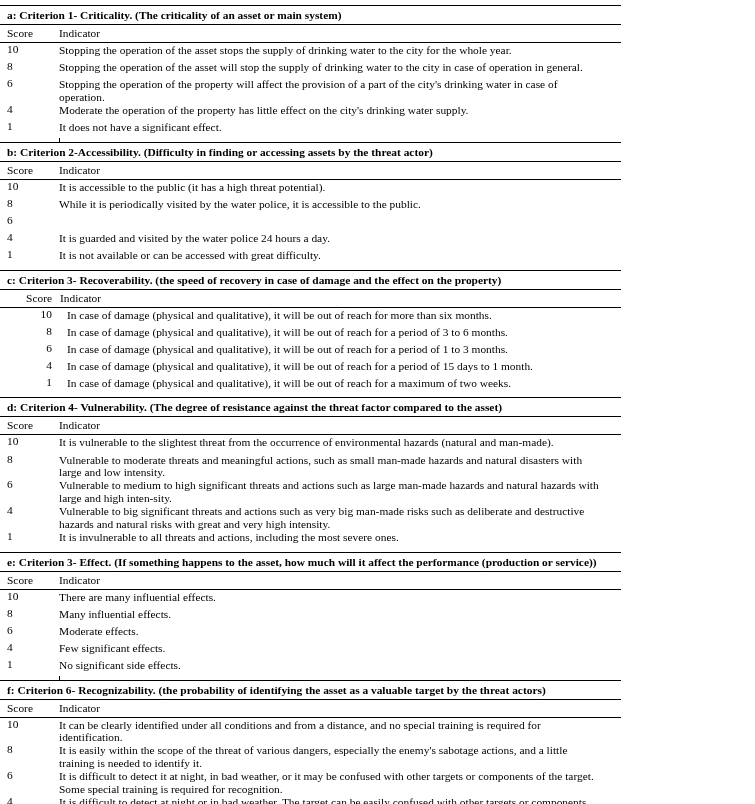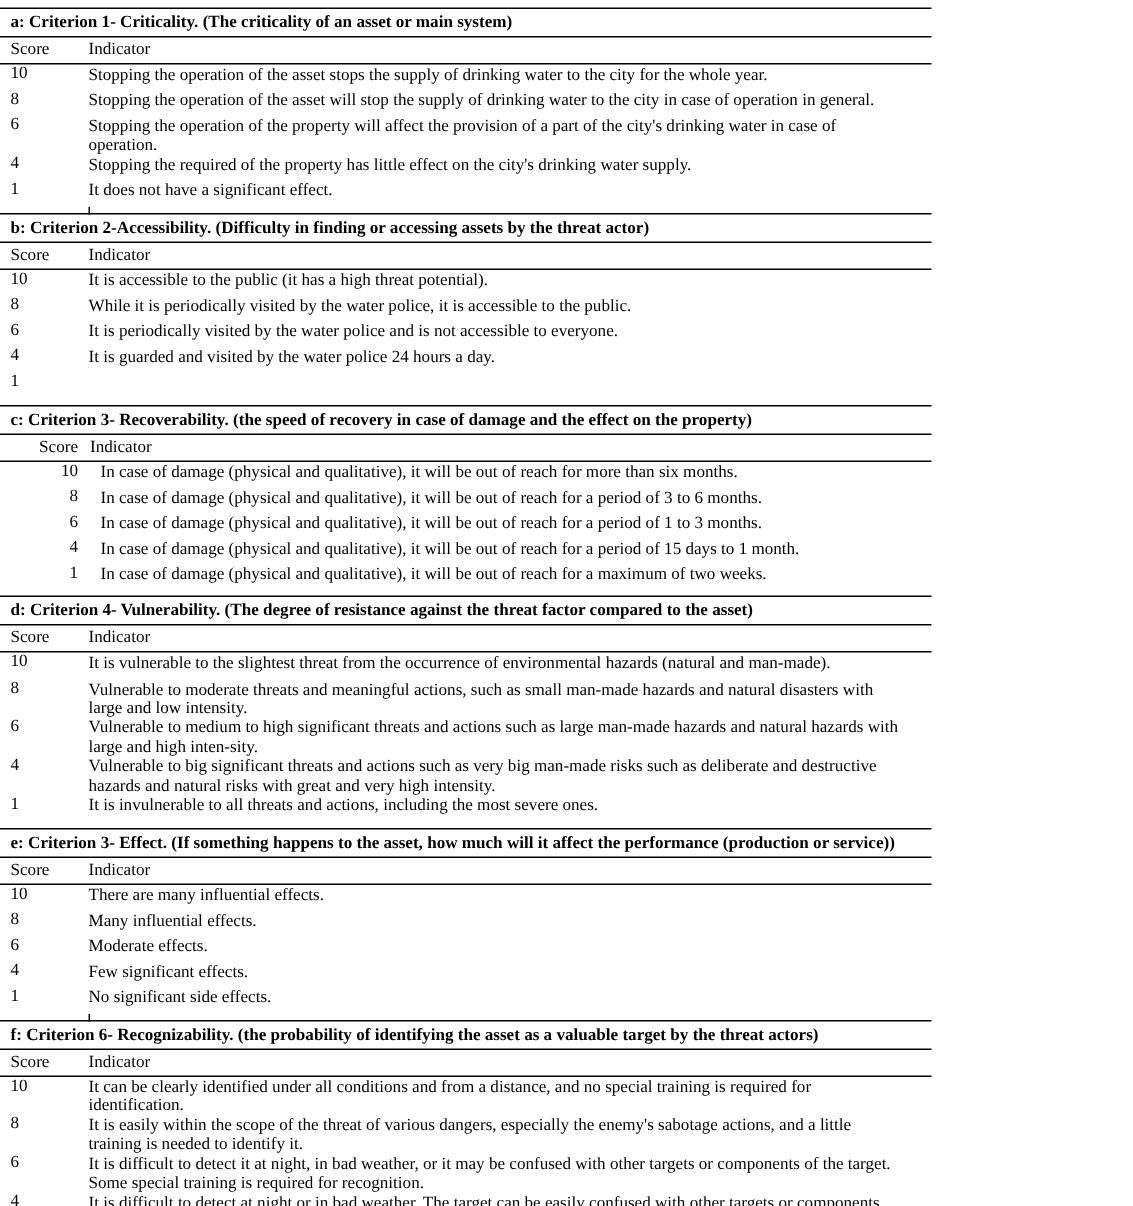--- a/index.html
+++ b/index.html
@@ -37,21 +37,21 @@
     <div class="row">
         <div class="score">8</div>
         <div class="ind">Stopping the operation of the asset will stop the supply of drinking water to the city in case of operation in general.</div>
       </div>
     <div class="row">
         <div class="score">6</div>
         <div class="ind">Stopping the operation of the property will affect the provision of a part of the city's drinking water in case of operation.</div>
       </div>
     <div class="row">
         <div class="score">4</div>
-        <div class="ind">Stopping the required of the property has little effect on the city's drinking water supply.</div>
+        <div class="ind">Moderate the operation of the property has little effect on the city's drinking water supply.</div>
       </div>
     <div class="row">
         <div class="score">1</div>
         <div class="ind">It does not have a significant effect.</div>
         <span class="stub"></span>
       </div>
   </div>
 
   <div class="section">
     <div class="sec-title">b: Criterion 2-Accessibility. (Difficulty in finding or accessing assets by the threat actor)</div>
@@ -62,28 +62,28 @@
     <div class="row">
         <div class="score">10</div>
         <div class="ind">It is accessible to the public (it has a high threat potential).</div>
       </div>
     <div class="row">
         <div class="score">8</div>
         <div class="ind">While it is periodically visited by the water police, it is accessible to the public.</div>
       </div>
     <div class="row">
         <div class="score">6</div>
-        <div class="ind">It is periodically visited by the water police and is not accessible to everyone.</div>
       </div>
     <div class="row">
         <div class="score">4</div>
         <div class="ind">It is guarded and visited by the water police 24 hours a day.</div>
       </div>
     <div class="row">
         <div class="score">1</div>
+        <div class="ind">It is not available or can be accessed with great difficulty.</div>
       </div>
   </div>
 
   <div class="section right-score">
     <div class="sec-title">c: Criterion 3- Recoverability. (the speed of recovery in case of damage and the effect on the property)</div>
     <div class="col-head">
       <div class="score">Score</div>
       <div class="ind">Indicator</div>
     </div>
     <div class="row">

